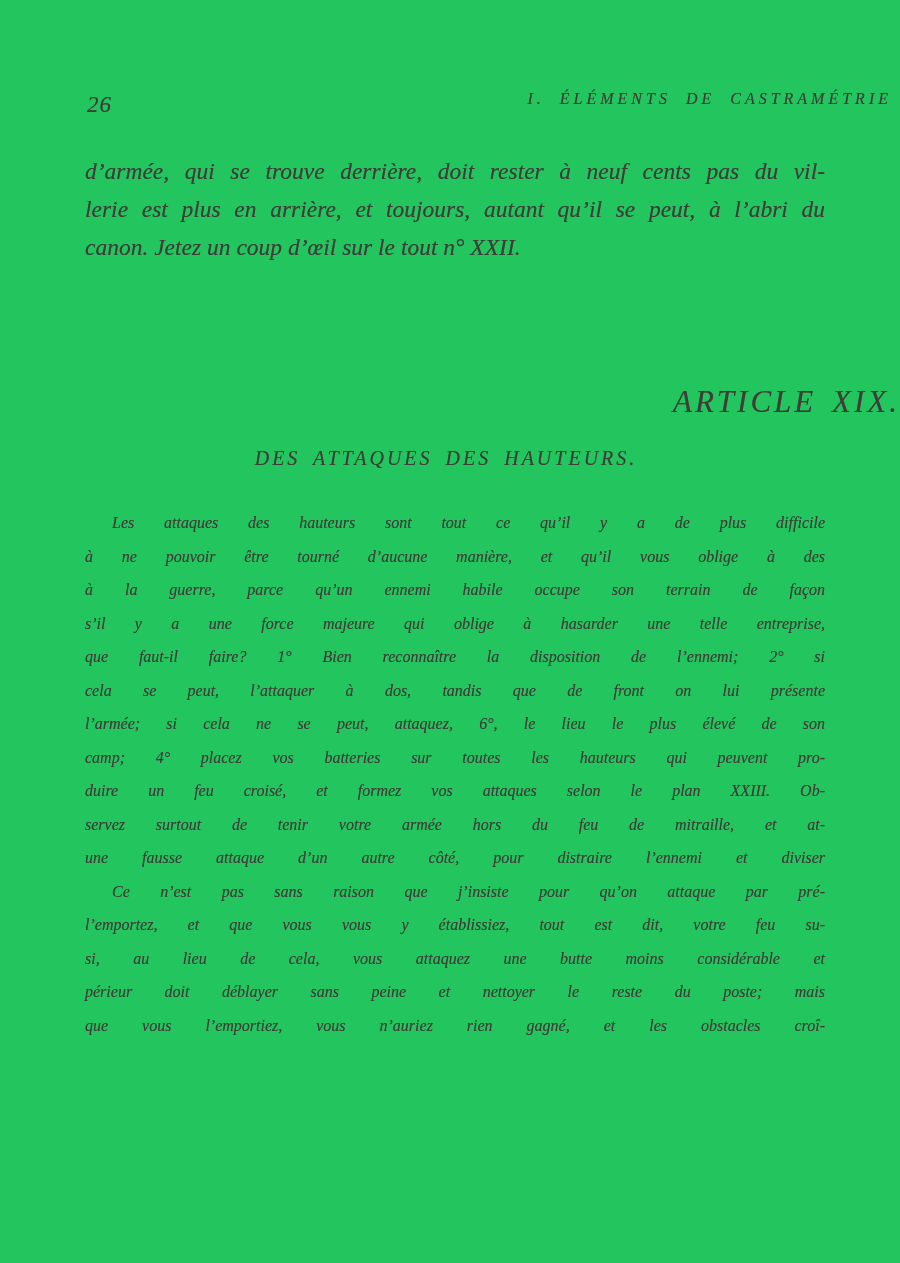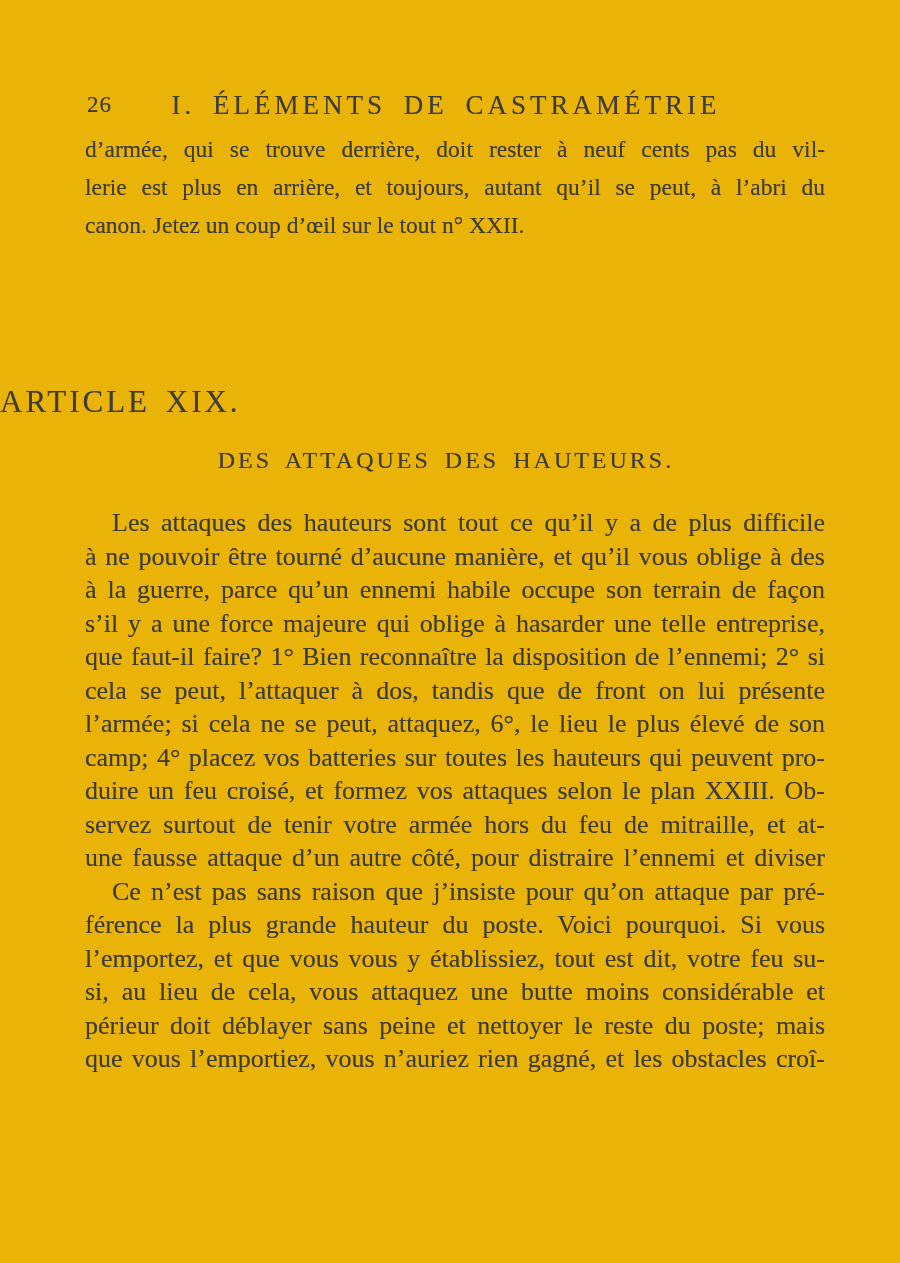--- a/index.html
+++ b/index.html
@@ -4,77 +4,78 @@
 <style>
   html, body {
     margin: 0;
     padding: 0;
     background: #fbfdf5;
   }
   .page {
     position: relative;
     width: 900px;
     height: 1263px;
-    background: #eab308;
+    background: #22c55e;
     overflow: hidden;
     font-family: "Liberation Serif", "DejaVu Serif", serif;
     color: #3f3d38;
+    font-style: italic;
   }
   .pagenum {
     position: absolute;
     left: 87px;
     top: 92px;
     font-size: 23px;
     letter-spacing: 1px;
   }
   .runhead {
     position: absolute;
     left: 0;
     right: 8px;
     top: 90px;
-    text-align: center;
-    font-size: 27px;
+    text-align: right;
+    font-size: 16px;
     letter-spacing: 4px;
     word-spacing: 7px;
     white-space: nowrap;
   }
   .intro {
     position: absolute;
     left: 85px;
     width: 740px;
-    top: 130px;
+    top: 152px;
     font-size: 23.5px;
     line-height: 38px;
   }
   .title {
     position: absolute;
     left: 0;
     right: 0;
     top: 384px;
-    text-align: left;
+    text-align: right;
     font-size: 31px;
     letter-spacing: 3px;
     word-spacing: 5px;
   }
   .subtitle {
     position: absolute;
     left: 0;
     right: 8px;
     top: 447px;
     text-align: center;
-    font-size: 24px;
+    font-size: 20px;
     letter-spacing: 3px;
     word-spacing: 5px;
   }
   .bodytext {
     position: absolute;
     left: 85px;
     width: 740px;
     top: 506px;
-    font-size: 26px;
+    font-size: 16px;
     line-height: 33.5px;
   }
   .tl {
     text-align: justify;
     text-align-last: justify;
     white-space: normal;
   }
   .tl.left {
     text-align-last: left;
   }
@@ -111,21 +112,20 @@
       <div class="tl">que faut-il faire? 1° Bien reconnaître la disposition de l’ennemi; 2° si</div>
       <div class="tl">cela se peut, l’attaquer à dos, tandis que de front on lui présente</div>
       <div class="tl">l’armée; si cela ne se peut, attaquez, 6°, le lieu le plus élevé de son</div>
       <div class="tl">camp; 4° placez vos batteries sur toutes les hauteurs qui peuvent pro-</div>
       <div class="tl">duire un feu croisé, et formez vos attaques selon le plan XXIII.  Ob-</div>
       <div class="tl">servez surtout de tenir votre armée hors du feu de mitraille, et at-</div>
       <div class="tl">une fausse attaque d’un autre côté, pour distraire l’ennemi et diviser</div>
     </div>
     <div class="para">
       <div class="tl ind">Ce n’est pas sans raison que j’insiste pour qu’on attaque par pré-</div>
-      <div class="tl">férence la plus grande hauteur du poste.  Voici pourquoi.  Si vous</div>
       <div class="tl">l’emportez, et que vous vous y établissiez, tout est dit, votre feu su-</div>
       <div class="tl">si, au lieu de cela, vous attaquez une butte moins considérable et</div>
       <div class="tl">périeur doit déblayer sans peine et nettoyer le reste du poste; mais</div>
       <div class="tl">que vous l’emportiez, vous n’auriez rien gagné, et les obstacles croî-</div>
     </div>
   </div>
 
 </div>
 
 </body></html>

